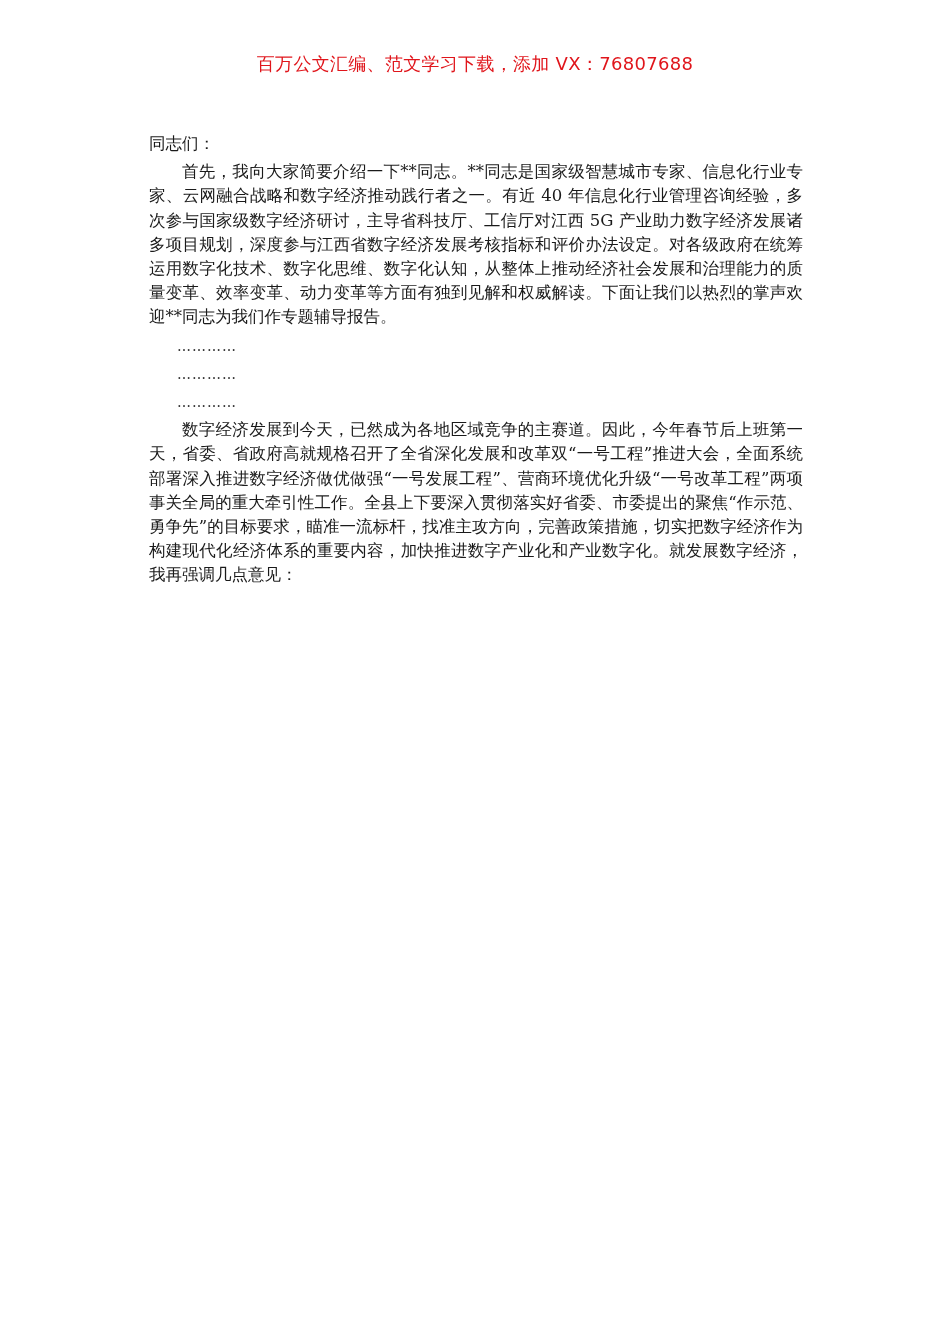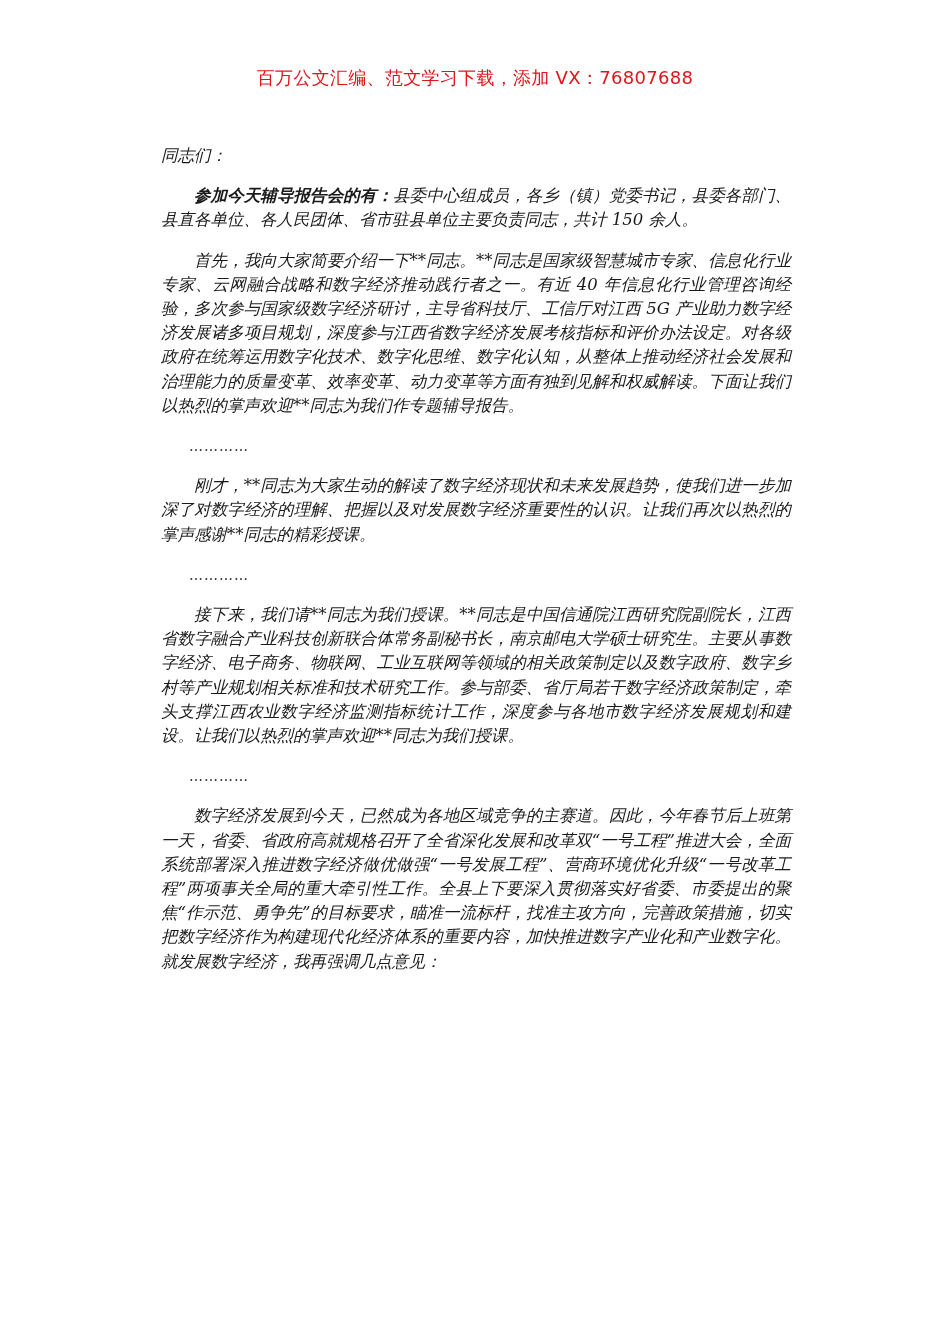--- a/index.html
+++ b/index.html
@@ -10,42 +10,41 @@
     body {
       width: 950px;
       height: 1344px;
       position: relative;
       overflow: hidden;
       font-family: "DejaVu Serif", "Liberation Serif", serif;
       color: #1a1a1a;
     }
     .header {
       position: absolute;
-      top: 66px;
+      top: 52px;
       left: 0;
       width: 950px;
       text-align: center;
       font-family: "DejaVu Sans", "Liberation Sans", sans-serif;
       font-size: 18px;
       color: #e0151b;
       letter-spacing: 0.3px;
     }
     .content {
       position: absolute;
       top: 128px;
       left: 145px;
       width: 662px;
       font-size: 16.5px;
       line-height: 24.2px;
       text-align: justify;
       text-justify: inter-ideograph;
     }
     .content p {
-      margin: 16px;
-      font-style: italic;
+      margin: 4px;
     }
     .indent {
       text-indent: 2em;
     }
     .bold {
       font-weight: bold;
     }
     .dots {
       text-indent: 2em;
       letter-spacing: 1px;
@@ -56,30 +55,27 @@
   </style>
 </head>
 <body>
 
 <div class="header">百万公文汇编、范文学习下载，添加 VX：76807688</div>
 
 <div class="content">
   <p>同志们：</p>
 
 
-  <p class="indent"><span class="bold">参加今天辅导报告会的有：</span><span>县委中心组成员，各乡（镇）党委书记，县委各部门、县直各单位、各人民团体、省市驻县单位主要负责同志，共计 150 余人。</span></p>
 
   <p class="indent"><span>首先，我向大家简要介绍一下**同志。**同志是国家级智慧城市专家、信息化行业专家、云网融合战略和数字经济推动践行者之一。有近 40 年信息化行业管理咨询经验，多次参与国家级数字经济研讨，主导省科技厅、工信厅对江西 5G 产业助力数字经济发展诸多项目规划，深度参与江西省数字经济发展考核指标和评价办法设定。对各级政府在统筹运用数字化技术、数字化思维、数字化认知，从整体上推动经济社会发展和治理能力的质量变革、效率变革、动力变革等方面有独到见解和权威解读。下面让我们以热烈的掌声欢迎**同志为我们作专题辅导报告。</span></p>
 
   <p class="dots">…………</p>
 
-  <p class="indent"><span>刚才，**同志为大家生动的解读了数字经济现状和未来发展趋势，使我们进一步加深了对数字经济的理解、把握以及对发展数字经济重要性的认识。让我们再次以热烈的掌声感谢**同志的精彩授课。</span></p>
 
   <p class="dots">…………</p>
 
-  <p class="indent"><span>接下来，我们请**同志为我们授课。**同志是中国信通院江西研究院副院长，江西省数字融合产业科技创新联合体常务副秘书长，南京邮电大学硕士研究生。主要从事数字经济、电子商务、物联网、工业互联网等领域的相关政策制定以及数字政府、数字乡村等产业规划相关标准和技术研究工作。参与部委、省厅局若干数字经济政策制定，牵头支撑江西农业数字经济监测指标统计工作，深度参与各地市数字经济发展规划和建设。让我们以热烈的掌声欢迎**同志为我们授课。</span></p>
 
   <p class="dots">…………</p>
 
 
   <p class="indent"><span>数字经济发展到今天，已然成为各地区域竞争的主赛道。因此，今年春节后上班第一天，省委、省政府高就规格召开了全省深化发展和改革双“一号工程”推进大会，全面系统部署深入推进数字经济做优做强“一号发展工程”、营商环境优化升级“一号改革工程”两项事关全局的重大牵引性工作。全县上下要深入贯彻落实好省委、市委提出的聚焦“作示范、勇争先”的目标要求，瞄准一流标杆，找准主攻方向，完善政策措施，切实把数字经济作为构建现代化经济体系的重要内容，加快推进数字产业化和产业数字化。就发展数字经济，我再强调几点意见：</span></p>
 
 </div>
 
 </body></html>

